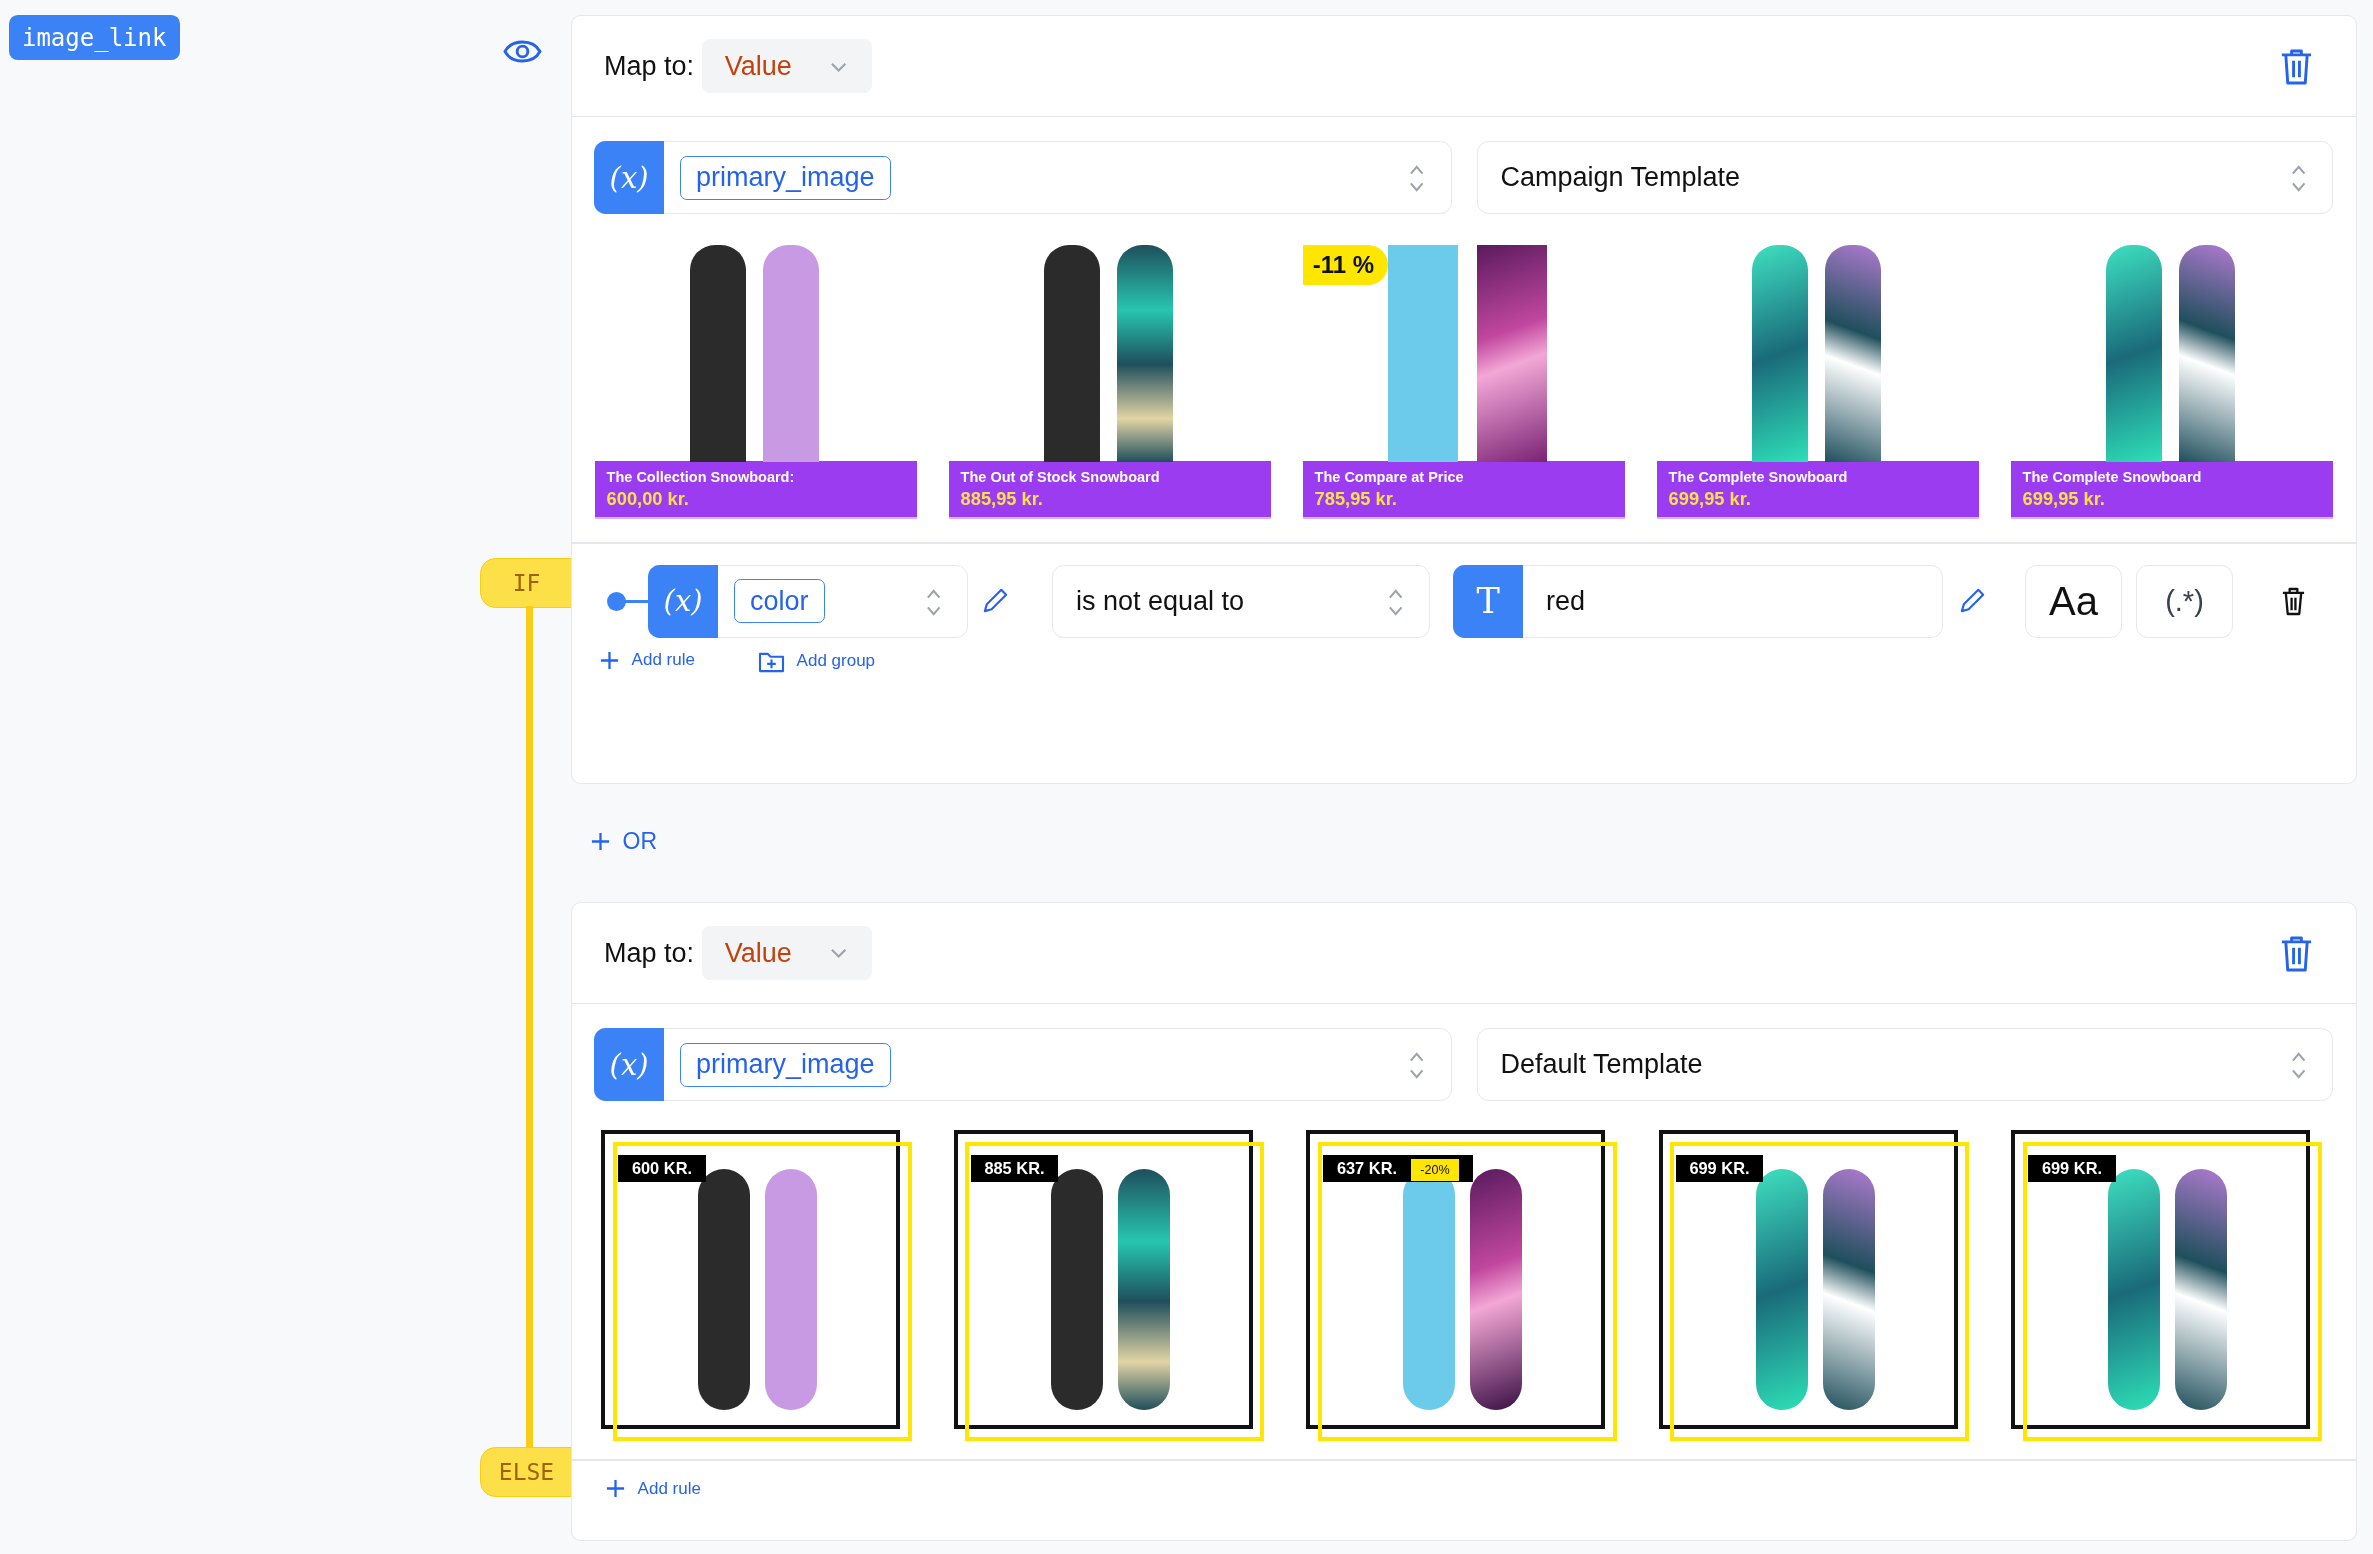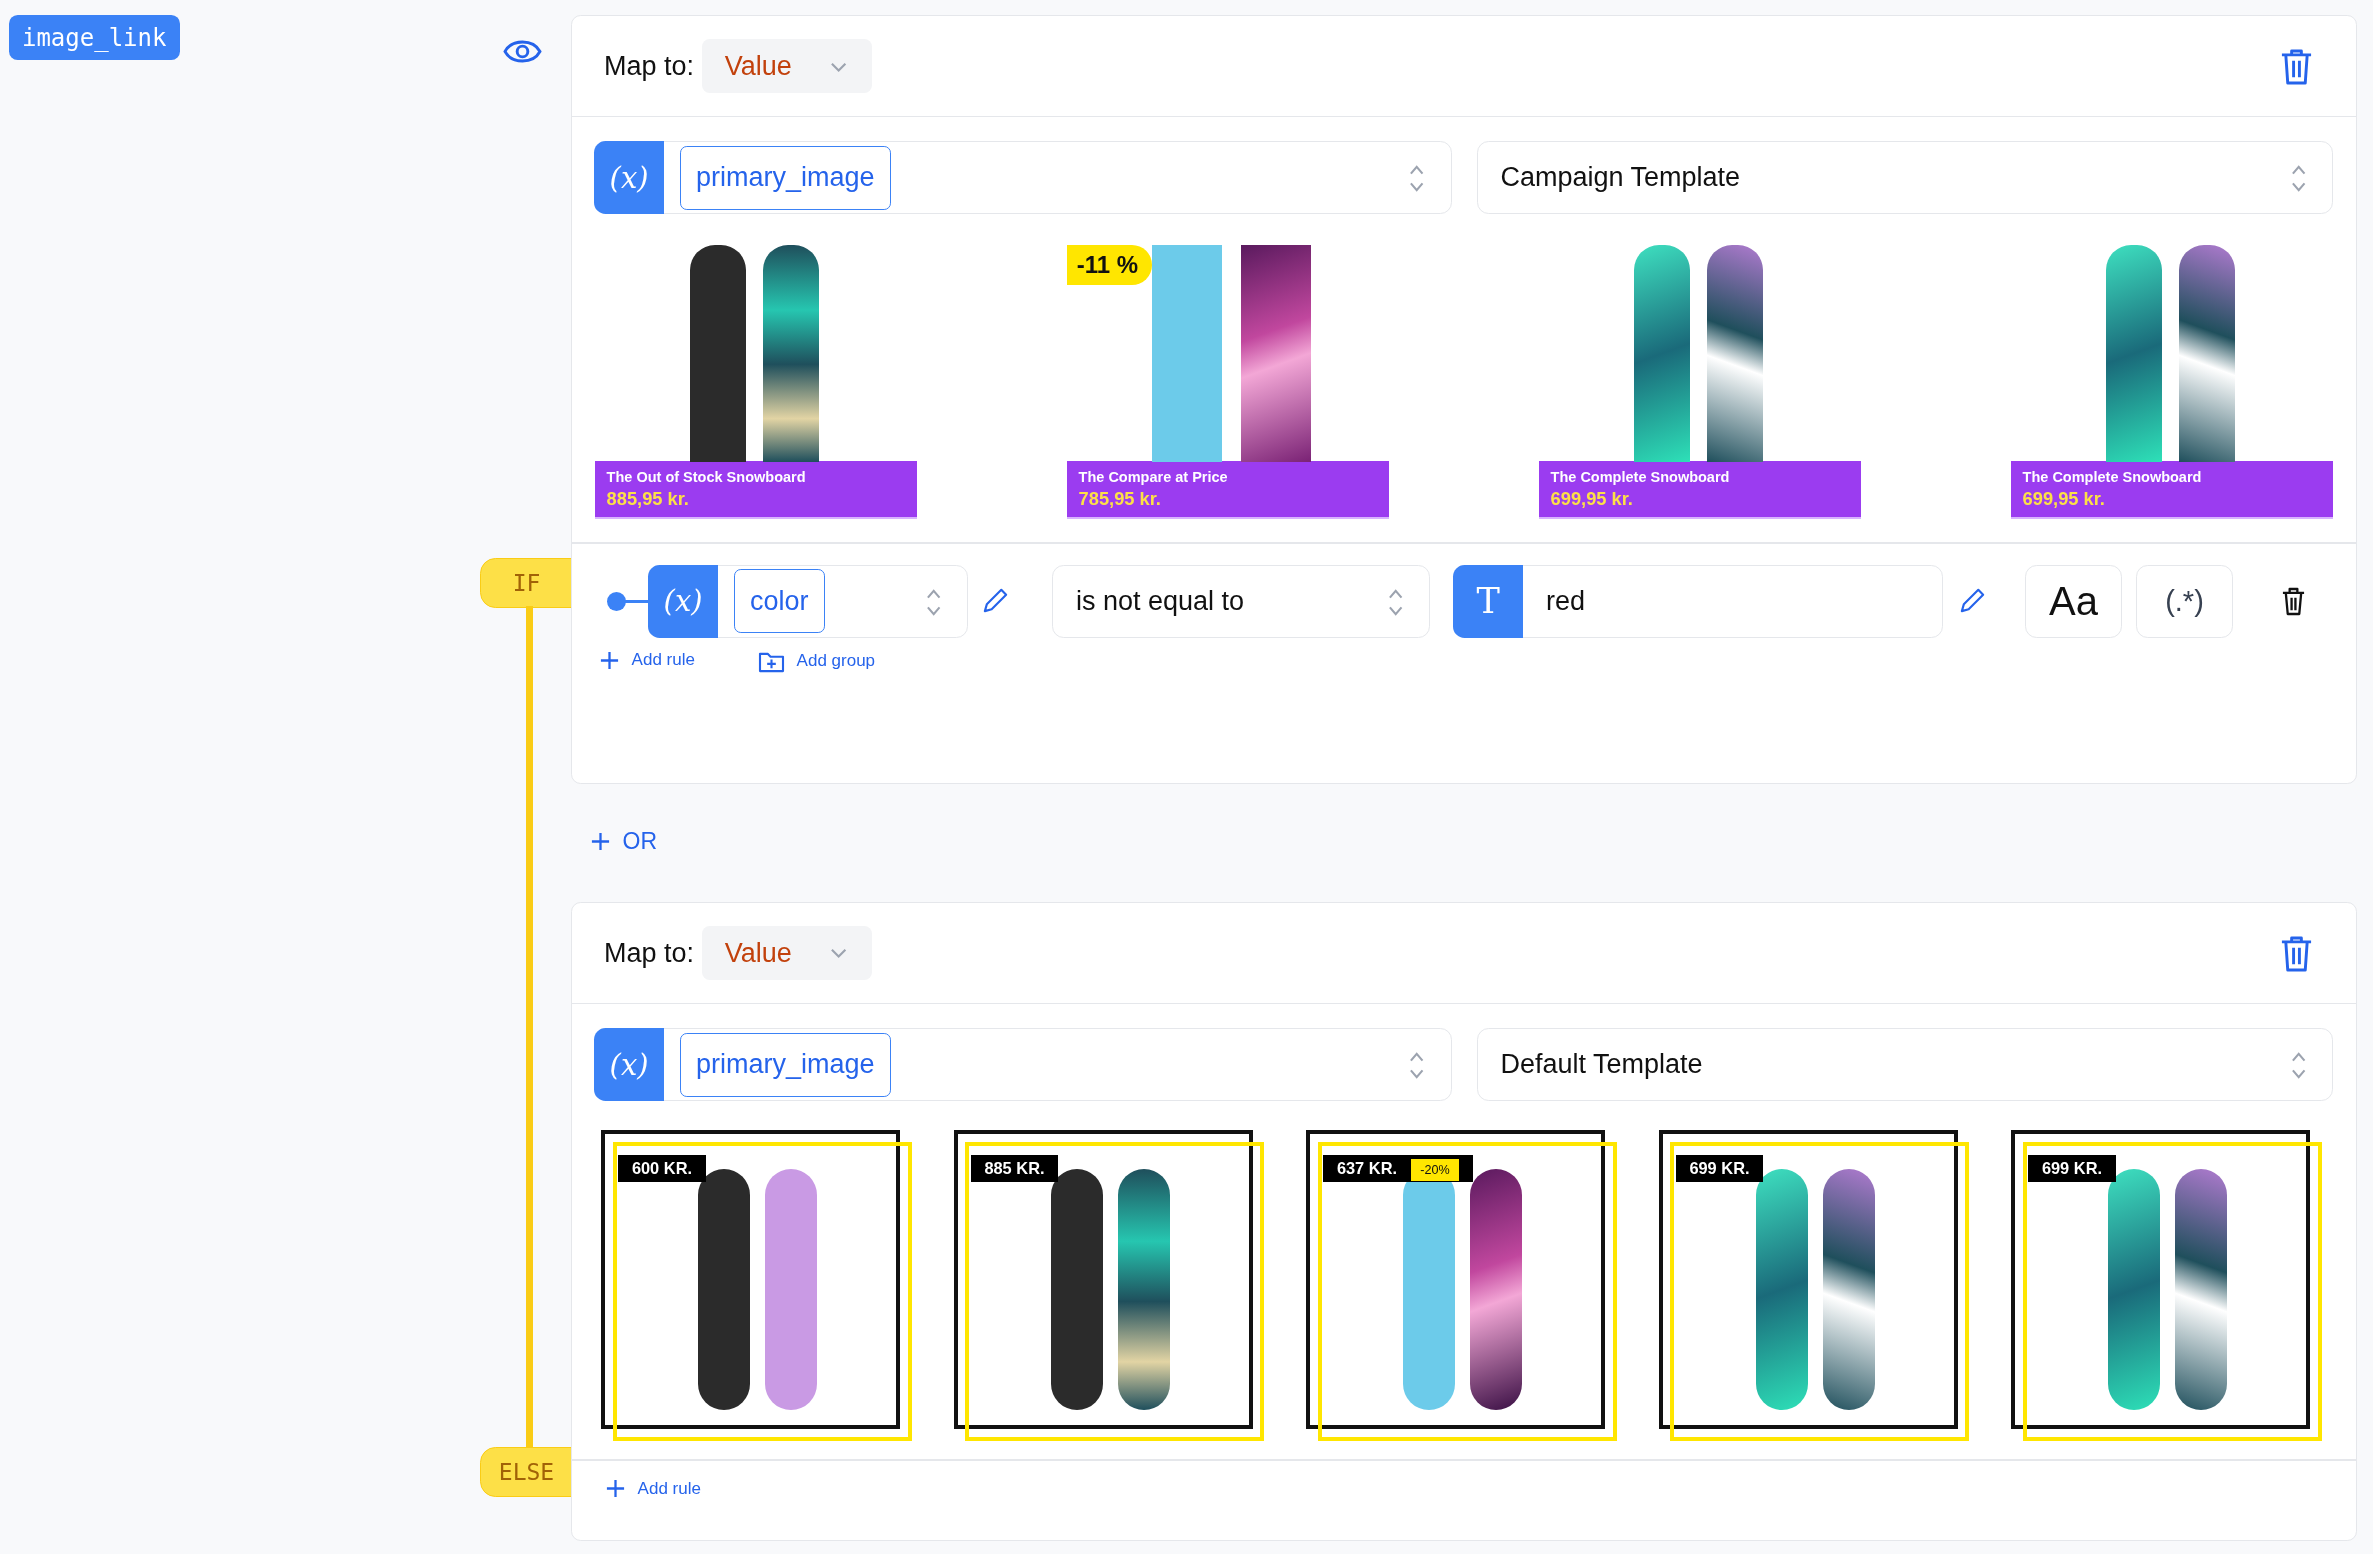--- a/index.html
+++ b/index.html
@@ -13,21 +13,21 @@
   .card-head { height: 101px; border-bottom: 1.9px solid #e5e7eb; display: flex; align-items: center; padding: 0 32px; position: relative; }
   .map-label { font-size: 27px; color: #111; margin-right: 7.7px; }
   .map-select { background: #f3f4f6; border-radius: 7.7px; height: 54px; width: 170px; display: flex; align-items: center; padding-left: 23px;
     font-size: 27px; color: #c2410c; position: relative; cursor: pointer; }
   .map-select .chev { position: absolute; right: 23px; top: 17.4px; width: 19.3px; height: 19.3px; }
   .trash-btn { position: absolute; right: 42px; top: 31px; width: 35px; height: 39px; cursor: pointer; }
   .row-selects { display: flex; gap: 25px; padding: 24px 23px 0 23px; }
   .sel { height: 73px; border: 1.9px solid #e5e7eb; border-radius: 11.6px; display: flex; align-items: center; position: relative; background: #fff; cursor: pointer; }
   .sel .var-ico { width: 70px; height: 73px; margin: -1.9px 0 -1.9px -1.9px; background: #3b82f6; border-radius: 11.6px 0 0 11.6px; color: #fff;
     display: flex; align-items: center; justify-content: center; font-family: "DejaVu Serif", serif; font-style: italic; font-size: 29px; }
-  .chip { border: 1.9px solid #3b82f6; color: #2563eb; border-radius: 6.8px; height: 64px; display: flex; align-items: center; padding: 0 15.4px; font-size: 27px; margin-left: 15.4px; }
+  .chip { border: 1.9px solid #3b82f6; color: #2563eb; border-radius: 6.8px; height: 44px; display: flex; align-items: center; padding: 0 15.4px; font-size: 27px; margin-left: 15.4px; }
   .updown { position: absolute; right: 25px; top: 21px; width: 17.4px; height: 31px; }
   .sel-text { font-size: 27px; color: #111; padding-left: 23px; }
   .tiles { display: flex; justify-content: space-between; padding: 0 23px; }
   .tile { width: 322px; position: relative; }
   .tile-img { height: 233px; position: relative; }
   .board { position: absolute; top: 17.4px; width: 56px; height: 217px; border-radius: 25px 25px 0 0; }
   .tile-caption { background: #9b3cf0; height: 58px; padding: 7.7px 11.6px 0 11.6px; border-bottom: 2.9px solid #d8b4fe; }
   .tile-name { color: #fff; font-size: 14.5px; font-weight: bold; }
   .tile-price { color: #fde047; font-size: 18.3px; font-weight: bold; margin-top: 3.9px; }
   .sale-badge { position: absolute; left: 0; top: 17.4px; background: #ffe600; color: #111; font-weight: bold; font-size: 24px; padding: 5.8px 13.5px 5.8px 9.7px; border-radius: 0 23px 23px 0; }
@@ -92,20 +92,30 @@
       <svg class="updown" viewBox="0 0 18 32">
           <path d="M3 11 L9 4 L15 11 M3 21 L9 28 L15 21" fill="none" stroke="#9ca3af" stroke-width="2.2"></path>
         </svg>
     </div>
   </div>
 
   <div class="tiles" style="margin-top:13.5px;">
     <div class="tile">
       <div class="tile-img">
         <div class="board" style="left:95px; background:#2b2b2b;"></div>
+        <div class="board" style="left:168px; background:#c99ae4;"></div>
+      </div>
+      <div class="tile-caption">
+          <div class="tile-name">The Collection Snowboard:</div>
+          <div class="tile-price">600,00 kr.</div>
+        </div>
+    </div>
+    <div class="tile">
+      <div class="tile-img">
+        <div class="board" style="left:95px; background:#2b2b2b;"></div>
         <div class="board" style="left:168px; background:linear-gradient(180deg,#1f4f5c,#26c6b0 30%,#1f4f5c 55%,#e2d4a4 80%,#1f4f5c);"></div>
       </div>
       <div class="tile-caption">
           <div class="tile-name">The Out of Stock Snowboard</div>
           <div class="tile-price">885,95 kr.</div>
         </div>
     </div>
     <div class="tile">
       <div class="tile-img">
         <div class="board" style="left:85px; width:70px; background:#6ccbea; border-radius:0;"></div>

